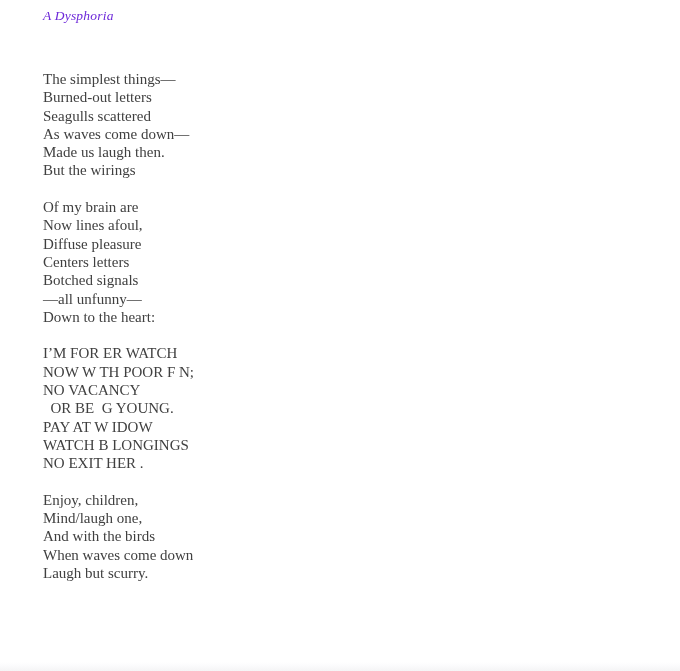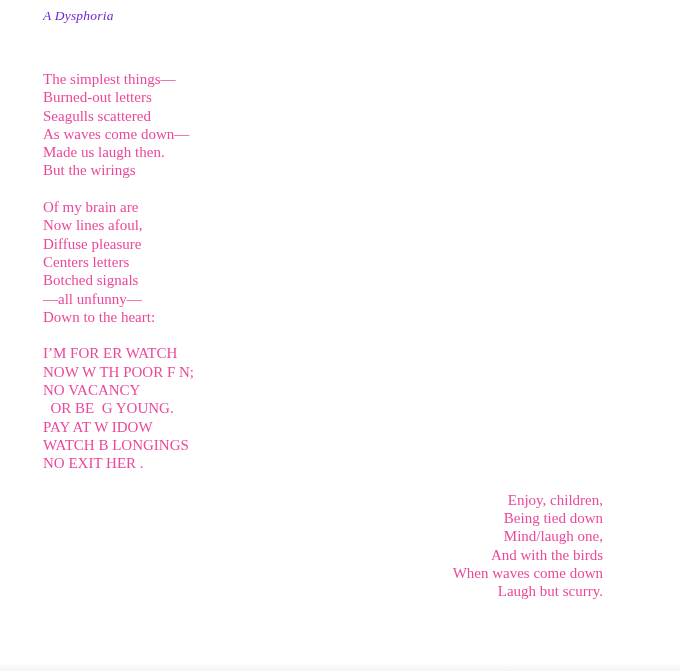--- a/index.html
+++ b/index.html
@@ -45,30 +45,29 @@
     white-space: pre;
   }
 
   .poem-body {
     position: absolute;
     left: 43px;
     top: 70px;
     width: 560px;
     font-size: 15px;
     line-height: 18.3px;
-    color: #ec4899;
+    color: #404040;
   }
 
   .stanza {
     margin: 0 0 18.3px 0;
     padding: 0;
   }
   .stanza:last-child {
     margin-bottom: 9px;
-    text-align: right;
   }
 
   .line {
     white-space: pre;
     display: block;
     height: 18.3px;
   }
 </style>
 </head>
 <body>
@@ -103,21 +102,20 @@
       <span class="line">NOW W TH POOR F N;</span>
       <span class="line">NO VACANCY</span>
       <span class="line">  OR BE  G YOUNG.</span>
       <span class="line">PAY AT W IDOW</span>
       <span class="line">WATCH B LONGINGS</span>
       <span class="line">NO EXIT HER .</span>
     </div>
 
     <div class="stanza">
       <span class="line">Enjoy, children,</span>
-      <span class="line">Being tied down</span>
       <span class="line">Mind/laugh one,</span>
       <span class="line">And with the birds</span>
       <span class="line">When waves come down</span>
       <span class="line">Laugh but scurry.</span>
     </div>
 
   </div>
 
 </div>
 

